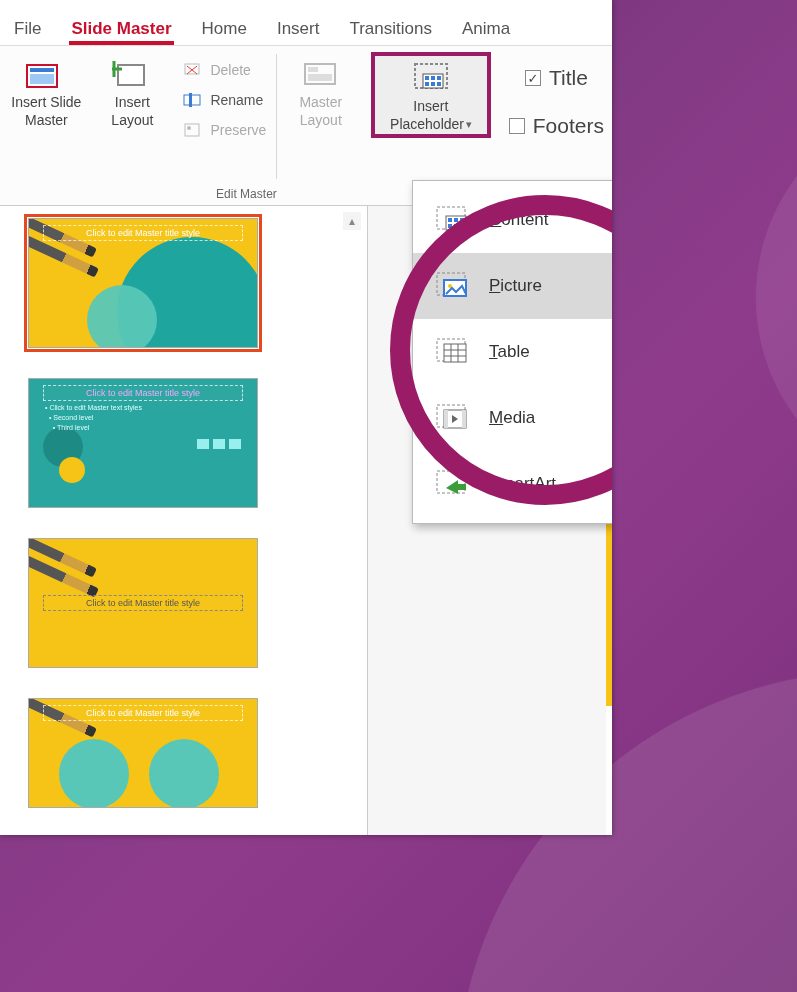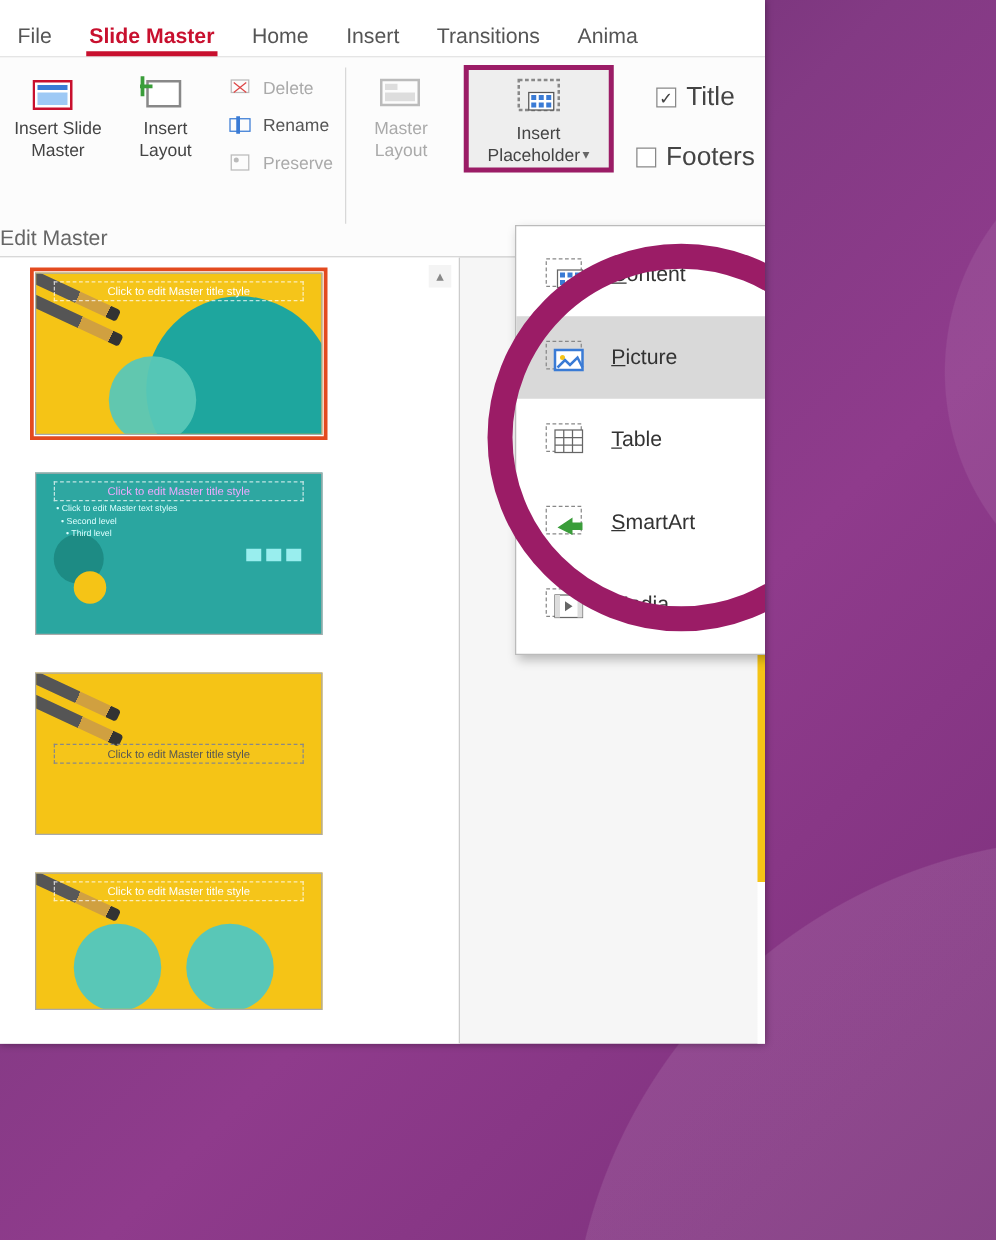--- a/index.html
+++ b/index.html
@@ -64,22 +64,22 @@
     align-items: center;
     position: relative;
     padding: 6px 6px 0 6px;
   }
   .ribbon-group.with-sep::after {
     content: "";
     position: absolute; right: 0; top: 8px; bottom: 26px;
     width: 1px; background: #d8d8d8;
   }
   .ribbon-group-label {
-    font-size: 17px; color: #666;
-    position: absolute; bottom: 4px; left: 0; right: 0; text-align: left;
+    font-size: 12px; color: #666;
+    position: absolute; bottom: 4px; left: 0; right: 0; text-align: right;
   }
   .ribbon-row { display: flex; gap: 6px; }
 
   .big-btn {
     display: flex; flex-direction: column; align-items: center;
     width: 80px; padding: 6px 2px 2px 2px; gap: 2px;
     font-size: 14px; color: #444; line-height: 1.15; text-align: center;
     cursor: pointer;
   }
   .big-btn.disabled { color: #aaa; }
@@ -406,36 +406,36 @@
             <line x1="22" y1="6" x2="22" y2="24" stroke="#666"></line>
           </svg>
       </span>
       <span class="lbl"><u>T</u>able</span>
     </div>
 
     <div class="dd-item">
       <span class="ico">
         <svg width="34" height="28" viewBox="0 0 34 28">
             <rect x="1" y="1" width="28" height="22" fill="none" stroke="#888" stroke-dasharray="3 2"></rect>
-            <polygon points="10,18 22,10 22,14 30,14 30,20 22,20 22,24" fill="#3a9d3a"></polygon>
+            <rect x="8" y="6" width="22" height="18" fill="#fff" stroke="#666"></rect>
+            <rect x="8" y="6" width="4" height="18" fill="#ddd"></rect>
+            <rect x="26" y="6" width="4" height="18" fill="#ddd"></rect>
+            <polygon points="16,11 22,15 16,19" fill="#666"></polygon>
           </svg>
       </span>
-      <span class="lbl"><u>S</u>martArt</span>
+      <span class="lbl"><u>M</u>edia</span>
     </div>
 
     <div class="dd-item">
       <span class="ico">
         <svg width="34" height="28" viewBox="0 0 34 28">
             <rect x="1" y="1" width="28" height="22" fill="none" stroke="#888" stroke-dasharray="3 2"></rect>
-            <rect x="8" y="6" width="22" height="18" fill="#fff" stroke="#666"></rect>
-            <rect x="8" y="6" width="4" height="18" fill="#ddd"></rect>
-            <rect x="26" y="6" width="4" height="18" fill="#ddd"></rect>
-            <polygon points="16,11 22,15 16,19" fill="#666"></polygon>
+            <polygon points="10,18 22,10 22,14 30,14 30,20 22,20 22,24" fill="#3a9d3a"></polygon>
           </svg>
       </span>
-      <span class="lbl"><u>M</u>edia</span>
+      <span class="lbl"><u>S</u>martArt</span>
     </div>
 
   </div>
 
   <div class="emphasis"></div>
 
 </div>
 
 </body></html>

